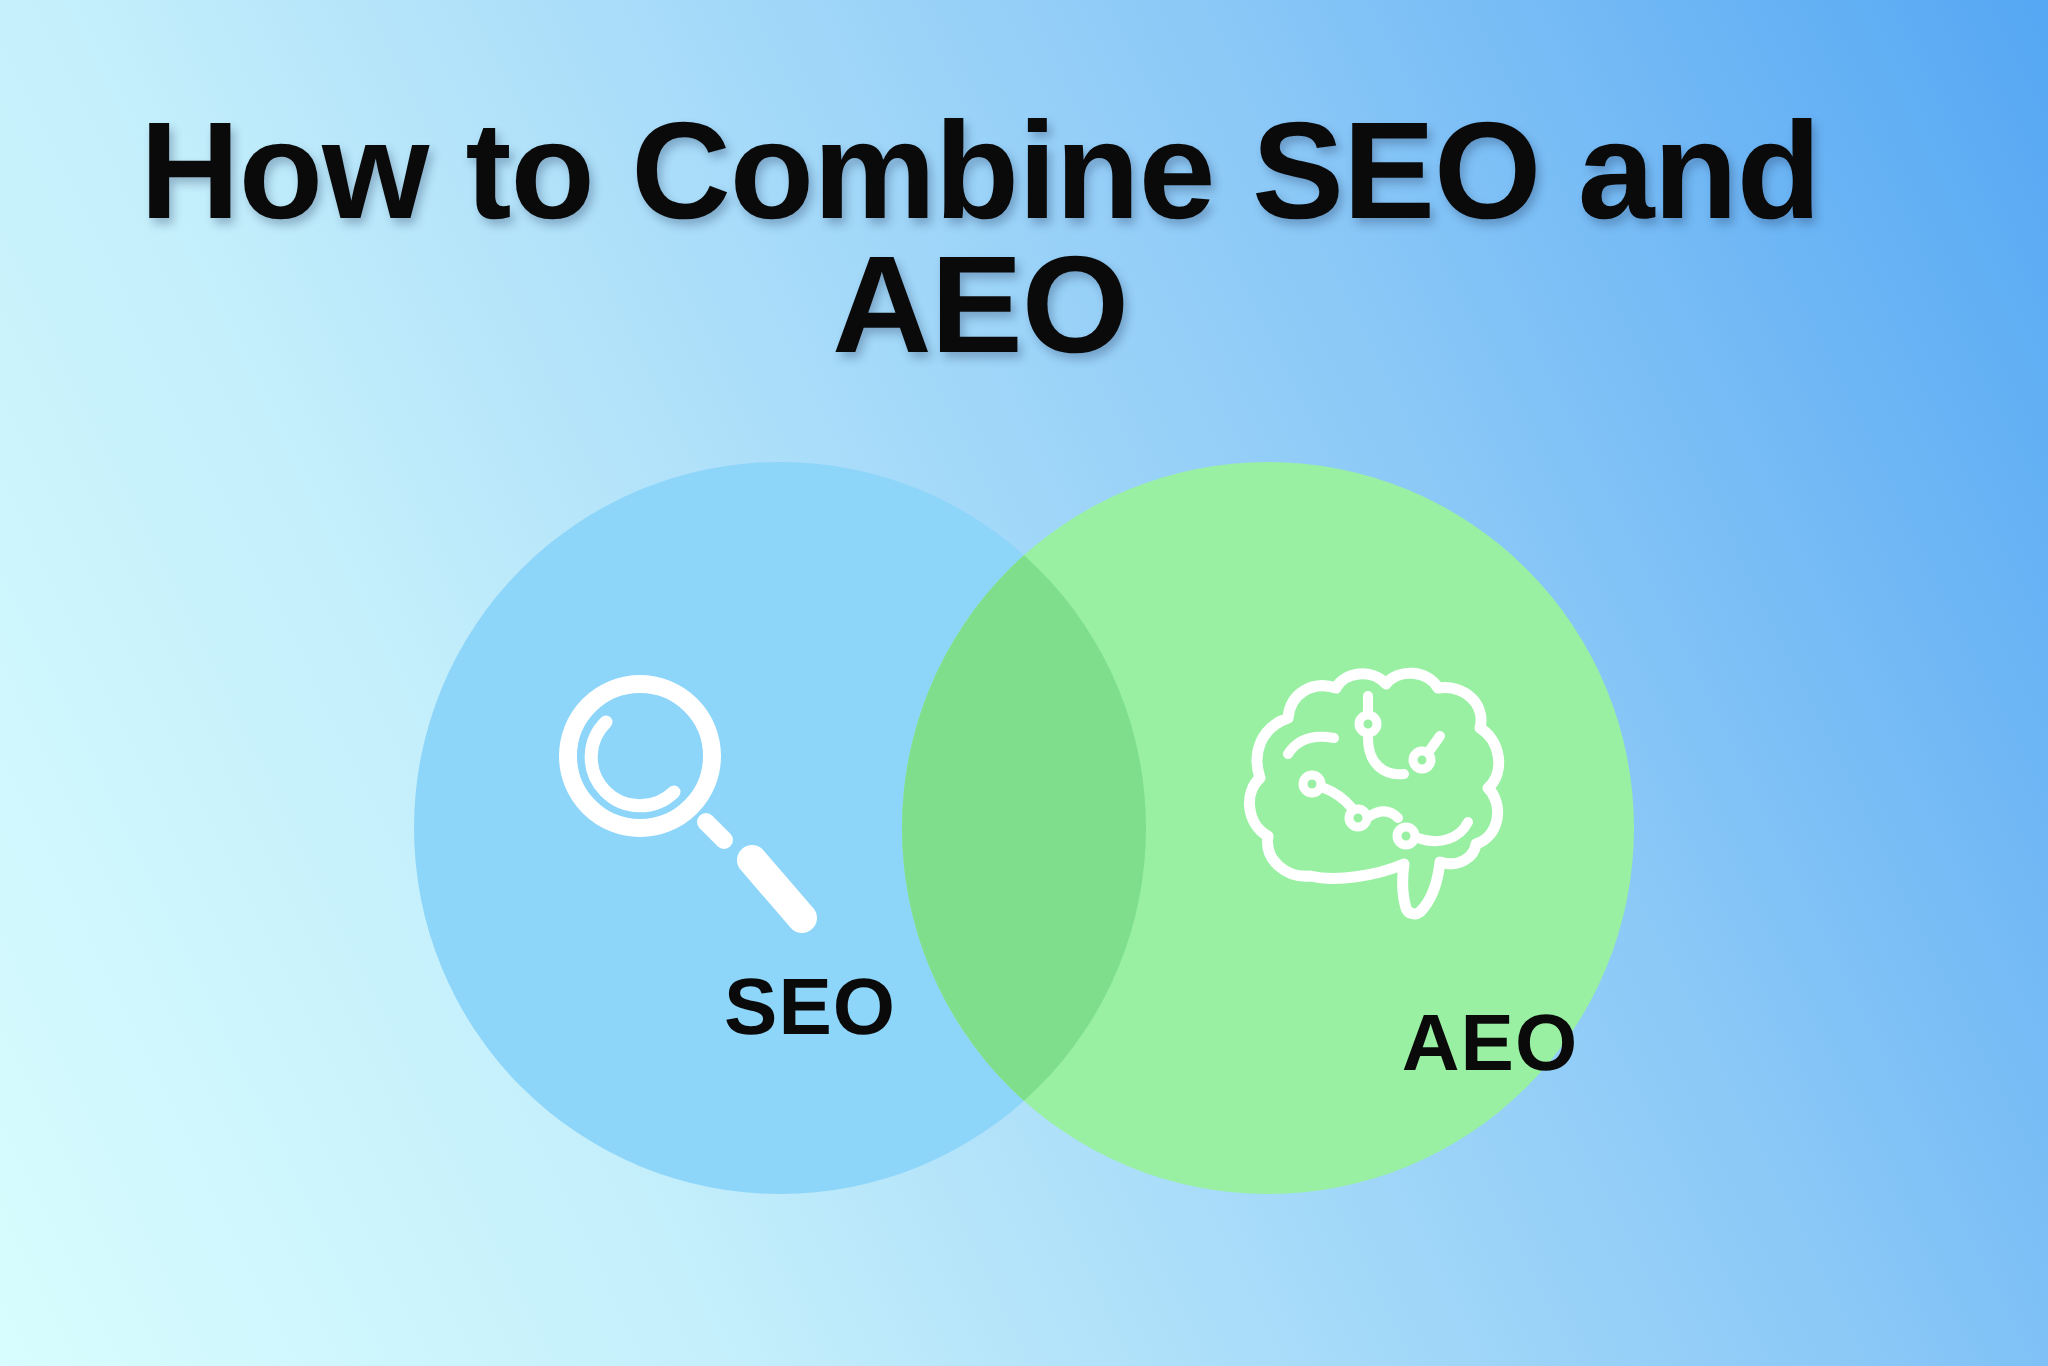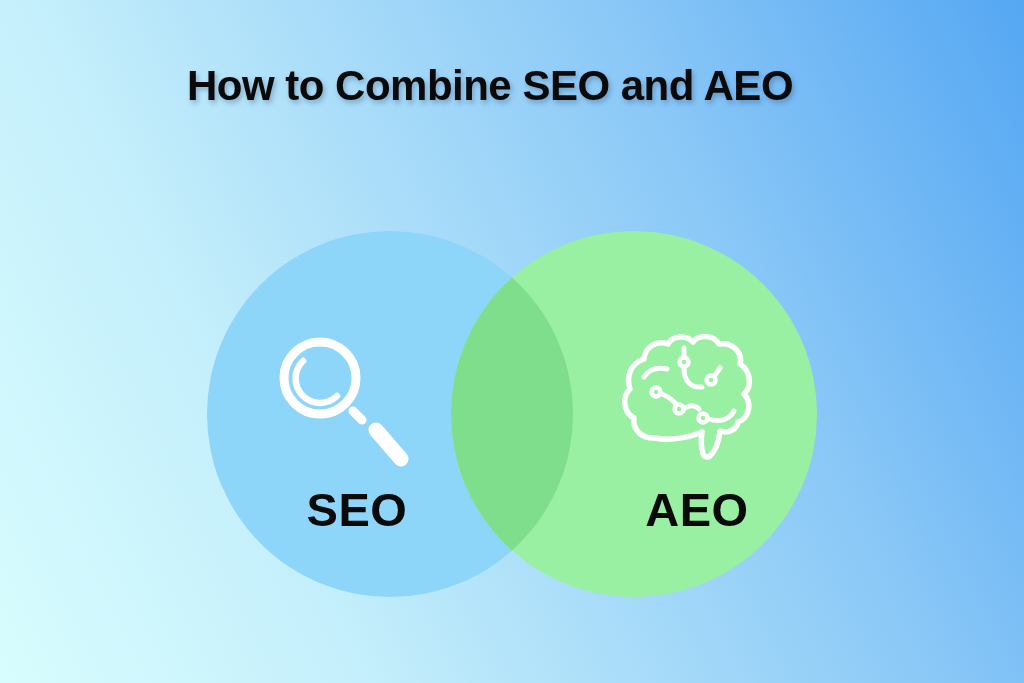--- a/index.html
+++ b/index.html
@@ -17,44 +17,45 @@
     
     background: linear-gradient(64deg, #d8fdfe 0%, #c3eefb 28%, #8cc9f7 68%, #55a7f3 100%);
   }
   .title {
     position: absolute;
     top: 52px;
     left: 0;
     width: 980px;
     text-align: center;
     color: #0a0a0a;
-    font-size: 42px;
+    font-size: 69px;
     line-height: 67px;
     font-weight: 700;
     letter-spacing: -0.5px;
     text-shadow: 2px 3px 5px rgba(30, 50, 90, 0.30);
   }
   .venn-svg {
     position: absolute;
     top: 0;
     left: 0;
     width: 1024px;
     height: 683px;
   }
   .circle-label {
     position: absolute;
     transform: translateX(-50%);
     color: #0a0a0a;
-    font-size: 47px;
+    font-size: 40px;
     font-weight: 700;
     letter-spacing: 0.5px;
     white-space: nowrap;
+    margin-left: 48px;
   }
   .label-seo { left: 357px; top: 482px; }
-  .label-aeo { left: 697px; top: 482px; text-align: center; }
+  .label-aeo { left: 697px; top: 500px; text-align: center; }
 </style>
 </head>
 <body>
 
 <div class="poster">
 
   <div class="title">
     <div>How to Combine SEO and AEO</div>
   </div>
 

